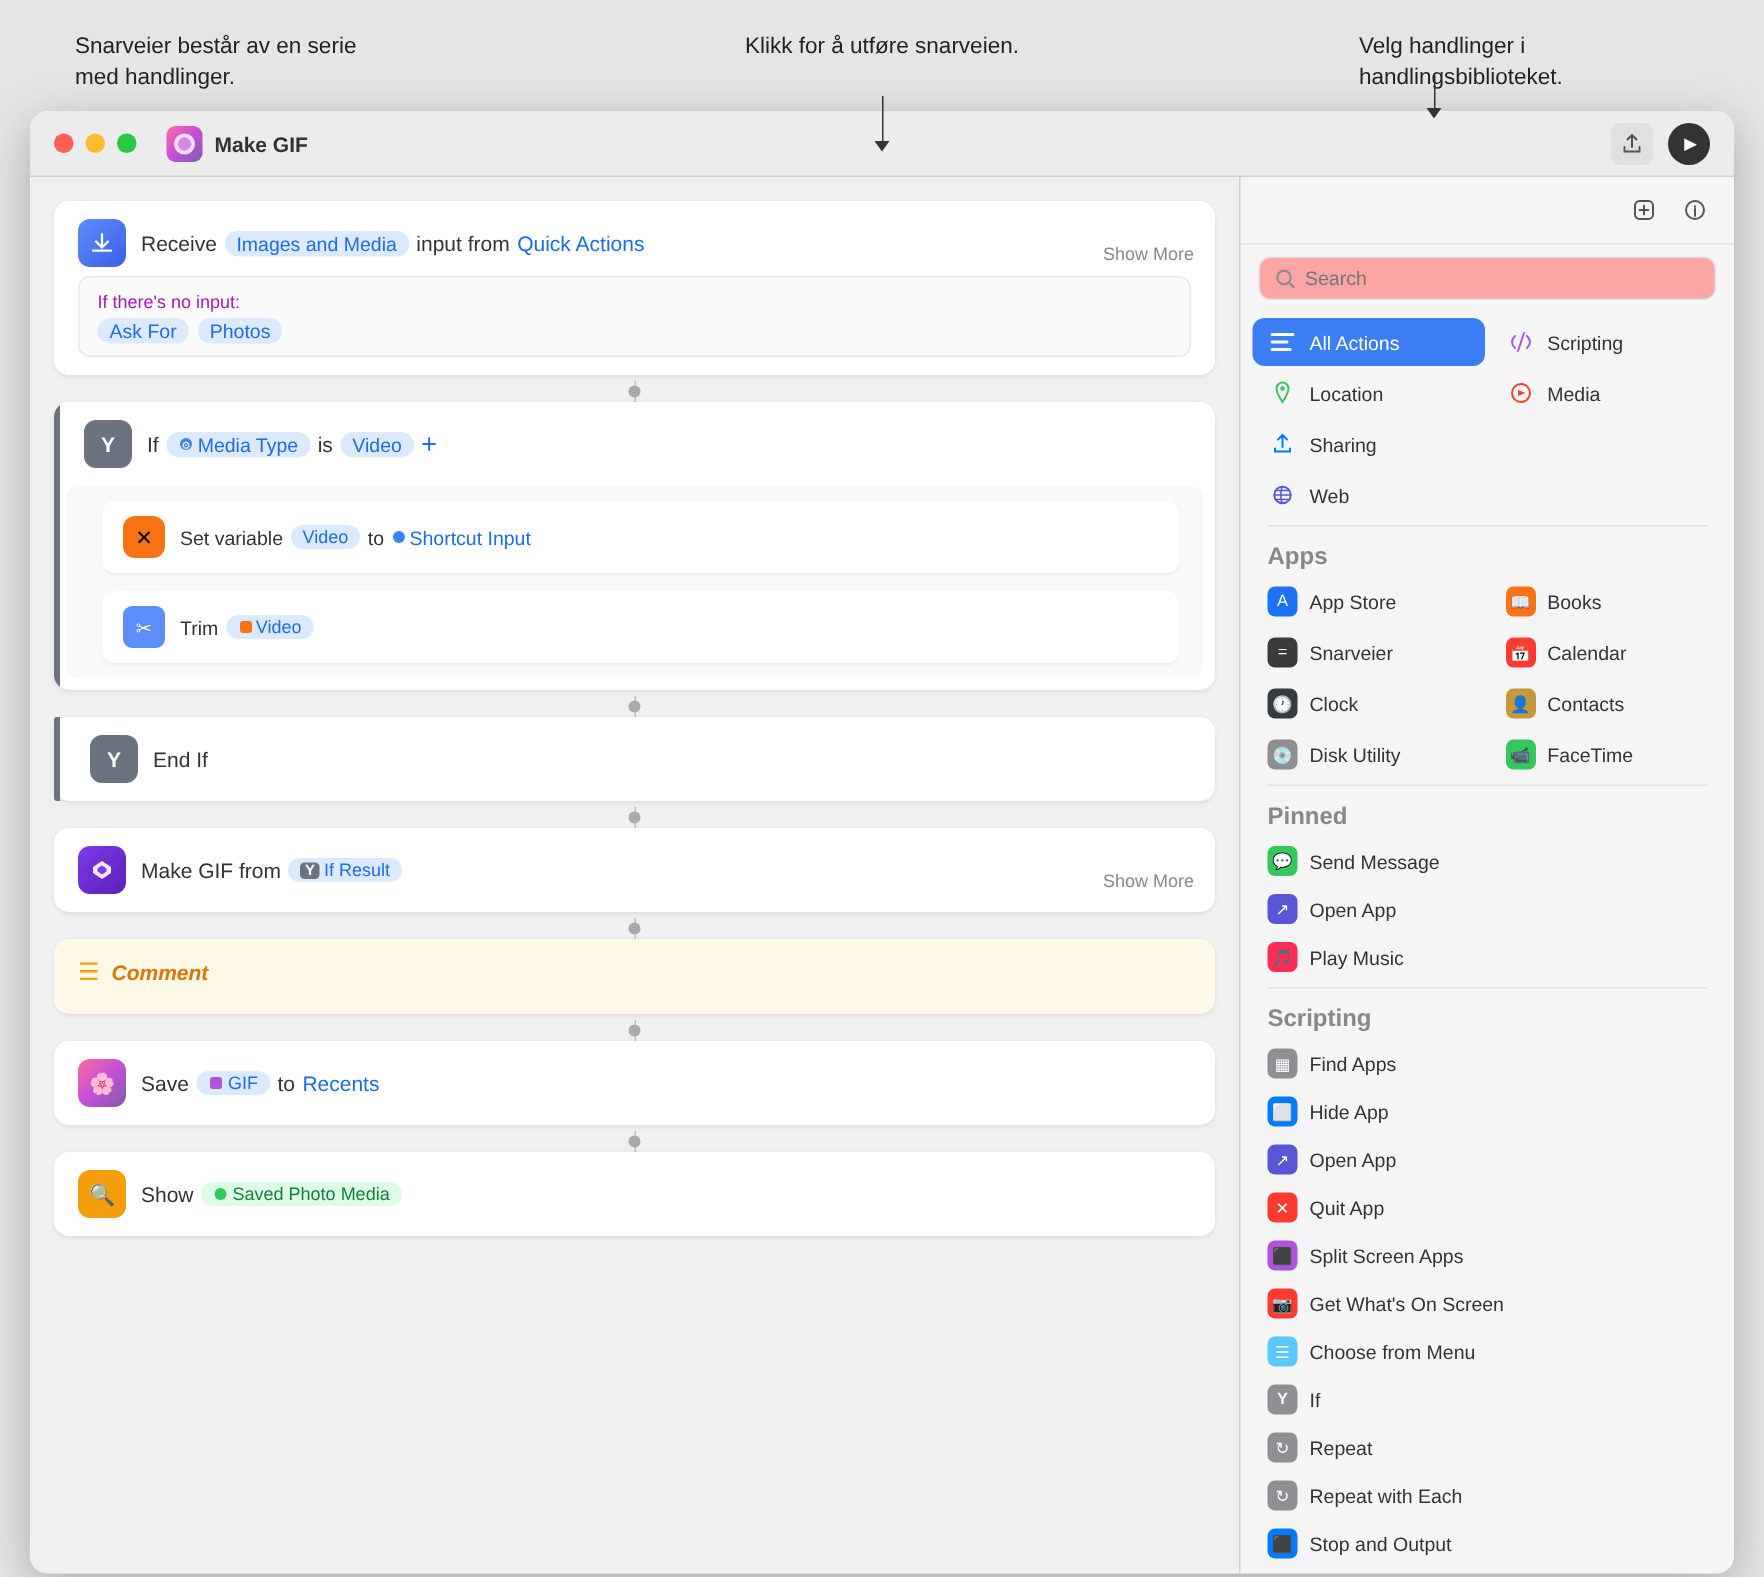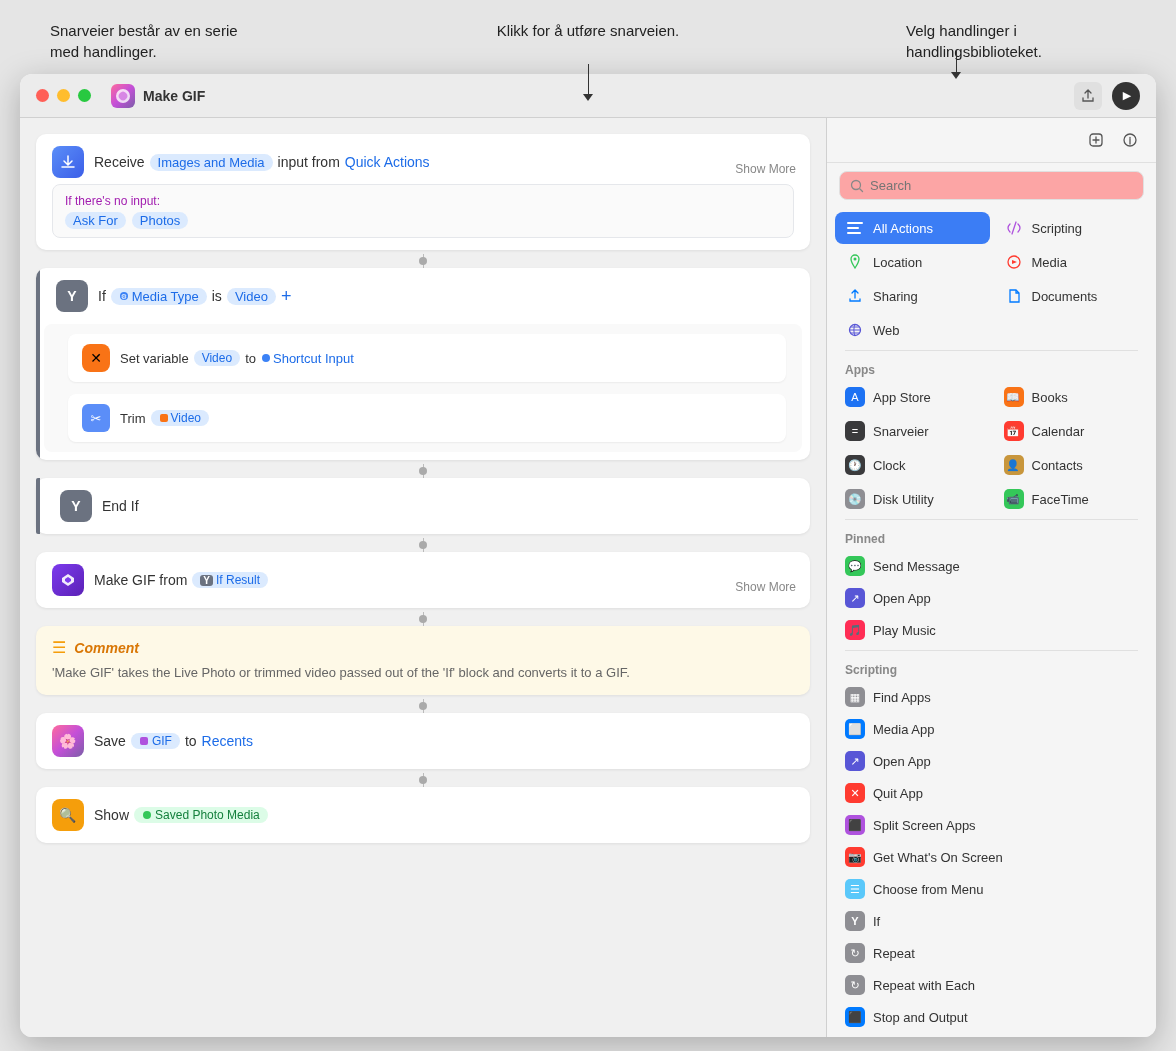--- a/index.html
+++ b/index.html
@@ -402,21 +402,21 @@
     }
 
     .action-icon-wrapper {
       width: 20px; height: 20px;
       display: flex; align-items: center; justify-content: center;
       font-size: 15px;
       flex-shrink: 0;
     }
 
     .section-label {
-      font-size: 12px;
+      font-size: 16px;
       font-weight: 600;
       color: #888;
       padding: 8px 10px 4px 10px;
       text-transform: none;
     }
 
     .action-icon-img {
       width: 20px; height: 20px;
       border-radius: 5px;
       display: flex; align-items: center; justify-content: center;
@@ -607,21 +607,20 @@
 
       <div class="wf-connector">
         <div class="wf-connector-dot"></div>
       </div>
 
       <div class="wf-comment-block">
         <div class="wf-comment-header">
           <span class="wf-comment-icon">☰</span>
           <span class="wf-comment-title">Comment</span>
         </div>
-        <p class="wf-comment-text">'Make GIF' takes the Live Photo or trimmed video passed out of the 'If' block and converts it to a GIF.</p>
       </div>
 
       <div class="wf-connector">
         <div class="wf-connector-dot"></div>
       </div>
 
       <div class="wf-block">
         <div class="wf-header">
           <div class="wf-icon wf-icon-photos" style="font-size:14px;">🌸</div>
           <div class="wf-text">
@@ -730,29 +729,20 @@
 
         <div class="action-category-row">
           <div class="action-item">
             <div class="action-icon-wrapper" style="color:#007aff;">
               <svg width="14" height="14" viewBox="0 0 14 14" fill="none">
                 <path d="M7 1v8M4 4l3-3 3 3M2 10v2h10v-2" stroke="#007aff" stroke-width="1.3" stroke-linecap="round"></path>
               </svg>
             </div>
             <span>Sharing</span>
           </div>
-          <div class="action-item">
-            <div class="action-icon-wrapper" style="color:#007aff;">
-              <svg width="12" height="14" viewBox="0 0 12 14" fill="none">
-                <path d="M2 1h6l3 3v9H2z" stroke="#007aff" stroke-width="1.3"></path>
-                <path d="M8 1v3h3" stroke="#007aff" stroke-width="1.3"></path>
-              </svg>
-            </div>
-            <span>Documents</span>
-          </div>
         </div>
 
         <div class="action-category-row">
           <div class="action-item">
             <div class="action-icon-wrapper" style="color:#5856d6;">
               <svg width="14" height="14" viewBox="0 0 14 14" fill="none">
                 <circle cx="7" cy="7" r="5.5" stroke="#5856d6" stroke-width="1.3"></circle>
                 <path d="M7 1.5c-1.5 2-1.5 9 0 11M1.5 7h11M2.5 4h9M2.5 10h9" stroke="#5856d6" stroke-width="1"></path>
               </svg>
             </div>
@@ -825,21 +815,21 @@
         <div class="divider-line"></div>
 
         <div class="section-label">Scripting</div>
 
         <div class="action-item" style="width:100%;">
           <div class="action-icon-img ic-gray">▦</div>
           <span>Find Apps</span>
         </div>
         <div class="action-item" style="width:100%;">
           <div class="action-icon-img ic-blue" style="background:#007aff;">⬜</div>
-          <span>Media App</span>
+          <span>Hide App</span>
         </div>
         <div class="action-item" style="width:100%;">
           <div class="action-icon-img" style="background:#5856d6;">↗</div>
           <span>Open App</span>
         </div>
         <div class="action-item" style="width:100%;">
           <div class="action-icon-img ic-red">✕</div>
           <span>Quit App</span>
         </div>
         <div class="action-item" style="width:100%;">

